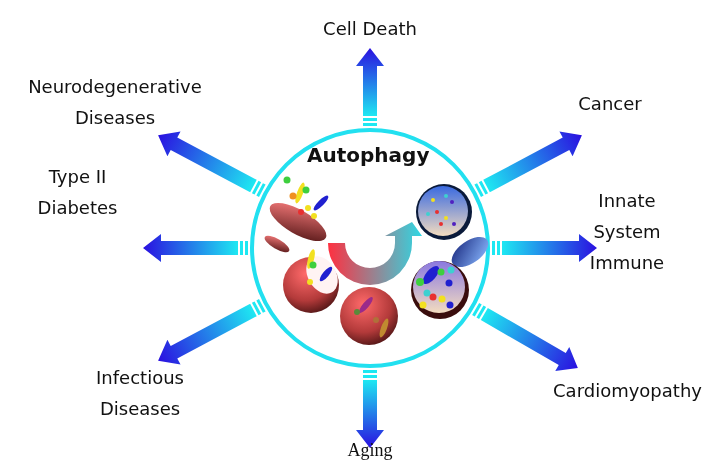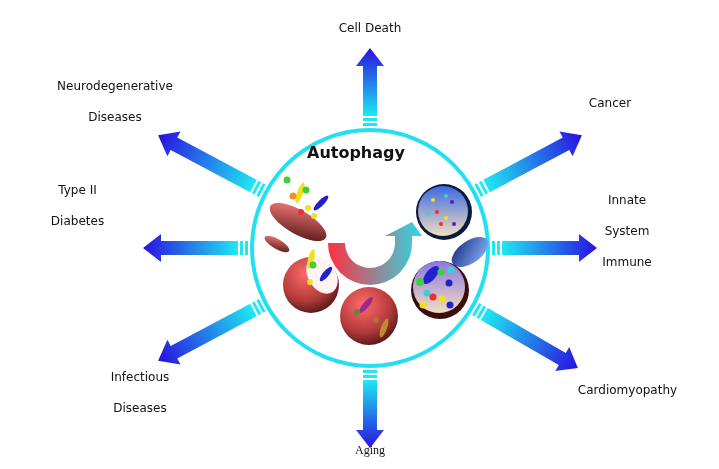--- a/index.html
+++ b/index.html
@@ -1,20 +1,20 @@
 <!DOCTYPE html>
 <html><head>
 <meta charset="utf-8">
 <style>
   html, body { margin:0; padding:0; background:#ffffff; }
   body { width:719px; height:469px; position:relative; overflow:hidden;
          font-family:"DejaVu Sans", "Liberation Sans", sans-serif; color:#111; }
   #diagram { position:absolute; left:0; top:0; }
-  .label { position:absolute; text-align:center; font-size:12px; line-height:31px; white-space:nowrap; color:#111; }
-  .title { position:absolute; font-weight:bold; font-size:16px; color:#111; }
+  .label { position:absolute; text-align:center; font-size:18px; line-height:31px; white-space:nowrap; color:#111; }
+  .title { position:absolute; font-weight:bold; font-size:20px; color:#111; }
 </style>
 </head>
 <body>
 
 <svg id="diagram" width="719" height="469" viewBox="0 0 719 469">
   <defs>
     <linearGradient id="arrowGrad" x1="0" y1="0" x2="1" y2="0">
       <stop offset="0" stop-color="#1ee8f2"></stop>
       <stop offset="1" stop-color="#2a10e0"></stop>
     </linearGradient>
@@ -187,20 +187,20 @@
 <div class="label" style="left:535px; top:375px; width:185px;">
   <div>Cardiomyopathy</div>
 </div>
 <div class="label" style="left:320px; top:435px; width:100px;font-family:Liberation Serif, serif;">
   <div>Aging</div>
 </div>
 <div class="label" style="left:70px; top:362px; width:140px;">
   <div>Infectious</div>
   <div>Diseases</div>
 </div>
-<div class="label" style="left:15px; top:175px; width:125px;">
+<div class="label" style="left:15px; top:161px; width:125px;">
   <div>Type II</div>
   <div style="margin-bottom:28px;">Diabetes</div>
 </div>
 <div class="label" style="left:0px; top:71px; width:230px;">
   <div>Neurodegenerative</div>
   <div>Diseases</div>
 </div>
 
 </body></html>

